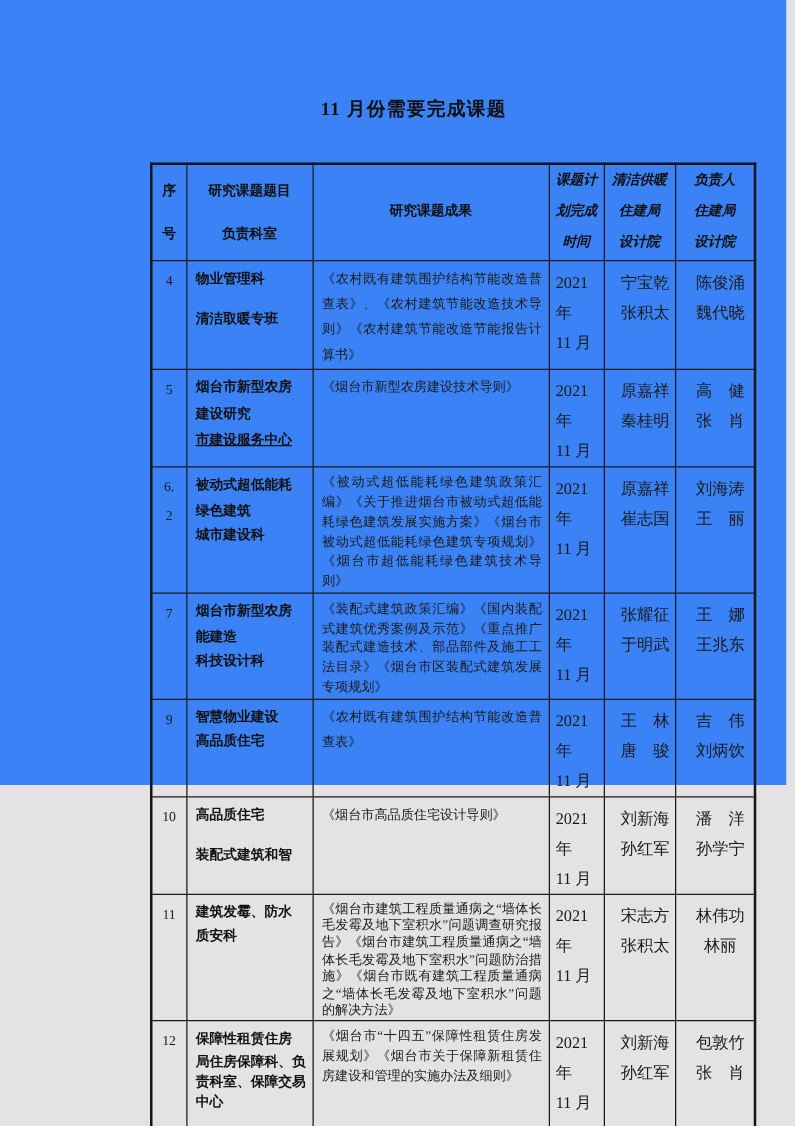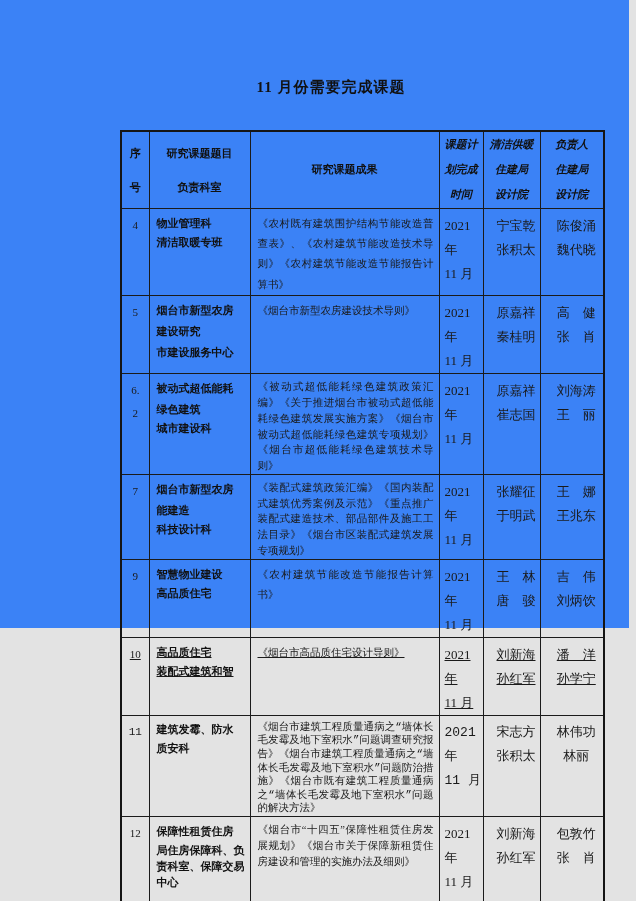--- a/index.html
+++ b/index.html
@@ -48,31 +48,31 @@
   }
   th.hdr-2 div { line-height: 34px; }
   th.hdr-3 div { line-height: 25px; font-style: italic; }
   th.hdr-1 { line-height: 1.2; margin-left: 40px; }
   
   tr.r0 { height: 70px; }
   tr.r1 { height: 75px; }
   tr.r2 { height: 67px; }
   tr.r3 { height: 67px; }
   tr.r4 { height: 55px; }
-  tr.r5 { height: 55px; text-decoration: underline; }
-  tr.r6 { height: 96px; font-family: Liberation Mono, monospace; }
+  tr.r5 { height: 55px; }
+  tr.r6 { height: 96px; }
   tr.r7 { height: 88px; }
   
   td.no { font-size: 11px; text-align: center; padding-top: 5px; }
   td.no div { line-height: 23px; }
   
   td.topiccell { font-size: 11px; font-weight: bold; padding: 4px 3px 0 7px; color: #111; }
   td.topiccell div { line-height: 21px; }
-  tr.r0 .dept, tr.r5 .dept { }
-  tr.r1 .dept { margin-top: 2px; }
+  tr.r0 .dept, tr.r5 .dept { margin-top: 13px; }
+  tr.r1 .dept { margin-top: 2px; text-decoration: underline; }
   td.topiccell .dept div { line-height: 16px; }
   
   td.result { font-size: 10.5px; padding: 5px 5px 0 7px; text-align: justify; }
   tr.r0 td.result, tr.r1 td.result, tr.r4 td.result, tr.r5 td.result { line-height: 1.95; }
   tr.r2 td.result, tr.r3 td.result, tr.r7 td.result { line-height: 1.5; }
   tr.r6 td.result { line-height: 1.3; }
   
   td.time, td.names { font-size: 13px; padding-top: 5px; }
   td.time { text-align: left; padding-left: 5px; }
   td.names { text-align: center; padding-left: 9px; }
@@ -235,21 +235,21 @@
             <div>9</div>
           </td>
           <td class="topiccell">
             <div class="topic">
               <div>智慧物业建设</div>
             </div>
             <div class="dept">
               <div>高品质住宅</div>
             </div>
           </td>
-          <td class="result">《农村建筑节能改造节能报告计算书》</td>
+          <td class="result">《农村既有建筑围护结构节能改造普查表》</td>
           <td class="time">
             <div>2021 年</div>
             <div>11 月</div>
           </td>
           <td class="names">
             <div>王　林</div>
             <div>唐　骏</div>
           </td>
           <td class="names">
             <div>吉　伟</div>

